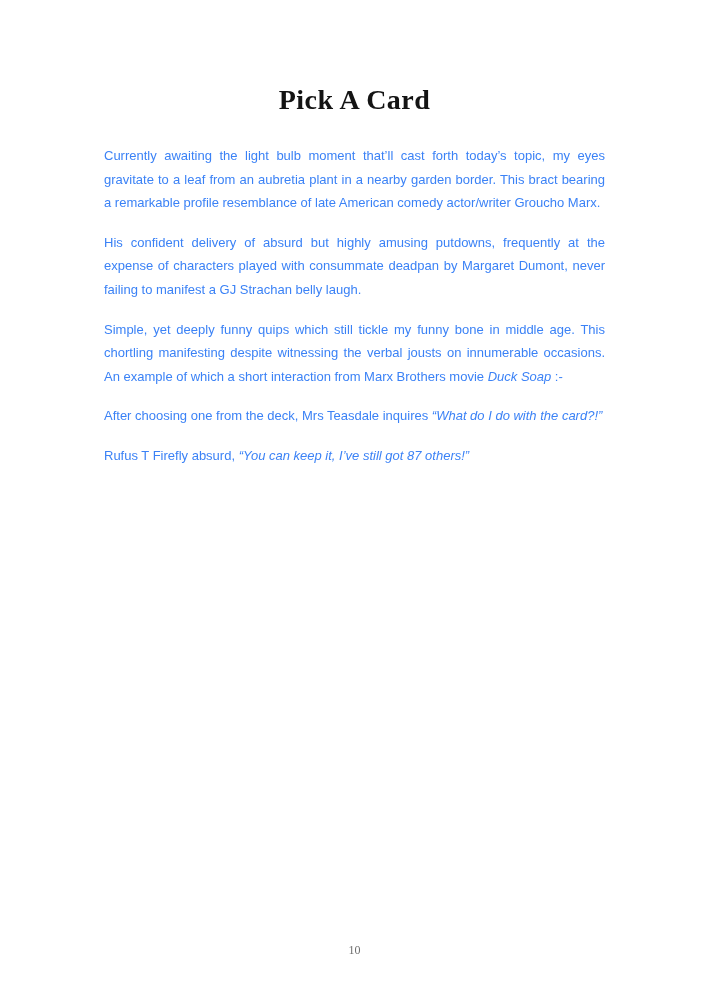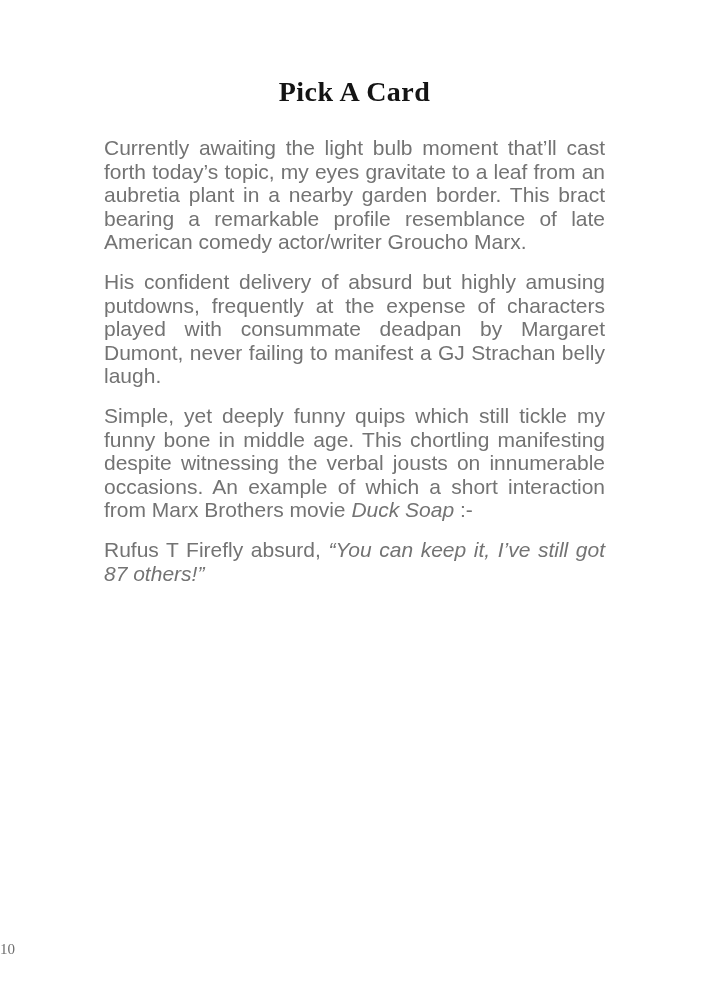--- a/index.html
+++ b/index.html
@@ -10,61 +10,63 @@
     .page {
       position: relative;
       width: 709px;
       height: 992px;
       background: #ffffff;
       margin: 0 auto;
       overflow: hidden;
     }
     .content {
       width: 501px;
-      margin: 0 auto;
+      margin: 8px auto;
       padding-top: 76px;
     }
     .title {
       font-family: "Liberation Serif", "DejaVu Serif", serif;
       font-weight: 700;
       font-size: 28px;
       color: #141414;
       text-align: center;
       margin: 0 0 28px 0;
       letter-spacing: 0.5px;
     }
     .para {
       font-family: "Liberation Sans", "DejaVu Sans", sans-serif;
-      font-size: 21px;
+      font-size: 13px;
       line-height: 23.6px;
-      color: #737373;
+      color: #3b82f6;
       text-align: justify;
       margin: 0 0 16px 0;
     }
     .para .n { font-weight: 400; font-style: normal; }
     .para .b { font-weight: 700; font-style: normal; }
     .para .i { font-weight: 400; font-style: italic; }
     .page-number {
       position: absolute;
       left: 0;
       right: 0;
       bottom: 34px;
+      text-align: center;
       font-family: "Liberation Serif", "DejaVu Serif", serif;
-      font-size: 15px;
+      font-size: 12px;
       color: #6e6e6e;
       margin-top: 28px;
     }
   </style>
 </head>
 <body>
 
 <div class="page">
   <div class="content">
     <h1 class="title">Pick A Card</h1>
     <div id="paragraphs">
         <p class="para"><span class="n">Currently awaiting the light bulb moment that’ll cast forth today’s topic, my eyes gravitate to a leaf from an aubretia plant in a nearby garden border. This bract bearing a remarkable profile resemblance of late American comedy actor/writer Groucho Marx.</span></p>
         <p class="para"><span class="n">His confident delivery of absurd but highly amusing putdowns, frequently at the expense of characters played with consummate deadpan by Margaret Dumont, never failing to manifest a GJ Strachan belly laugh.</span></p>
         <p class="para"><span class="n">Simple, yet deeply funny quips which still tickle my funny bone in middle age. This chortling manifesting despite witnessing the verbal jousts on innumerable occasions. An example of which a short interaction from Marx Brothers movie </span><span class="i">Duck Soap</span><span class="n"> :-</span></p>
+        <p class="para"><span class="n">After choosing one from the deck, Mrs Teasdale inquires </span><span class="i">“What do I do with the card?!”</span></p>
         <p class="para"><span class="n">Rufus T Firefly absurd, </span><span class="i">“You can keep it, I’ve still got 87 others!”</span></p>
       </div>
   </div>
   <div class="page-number">10</div>
 </div>
 
 </body></html>

